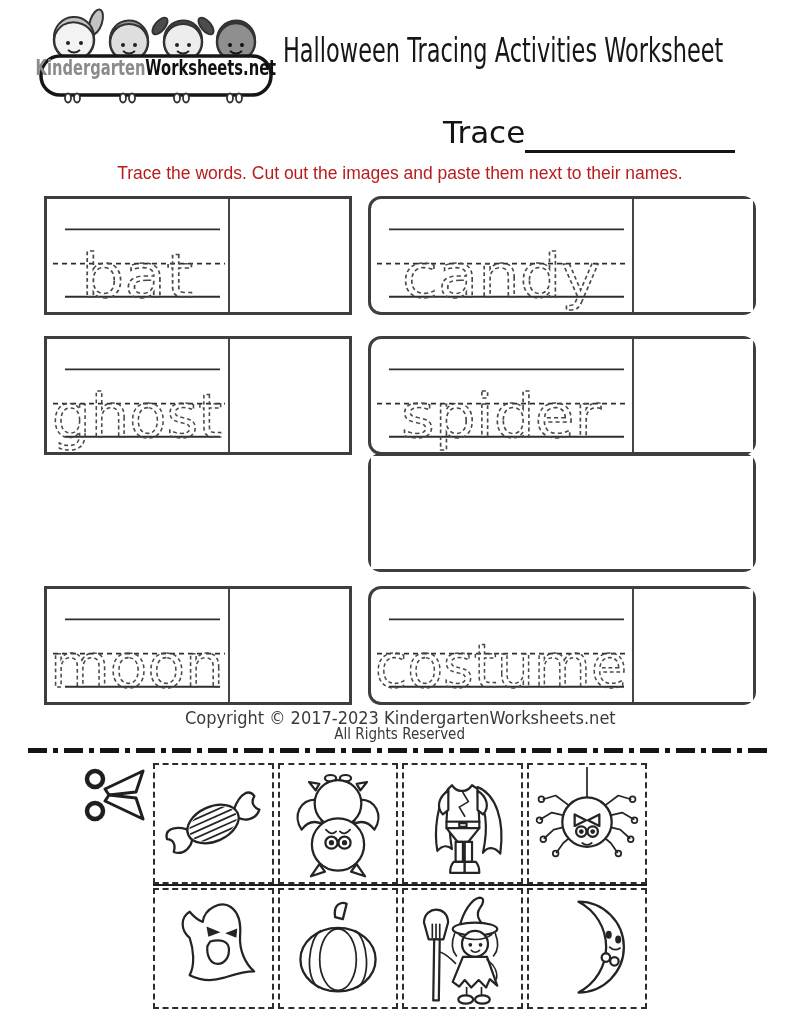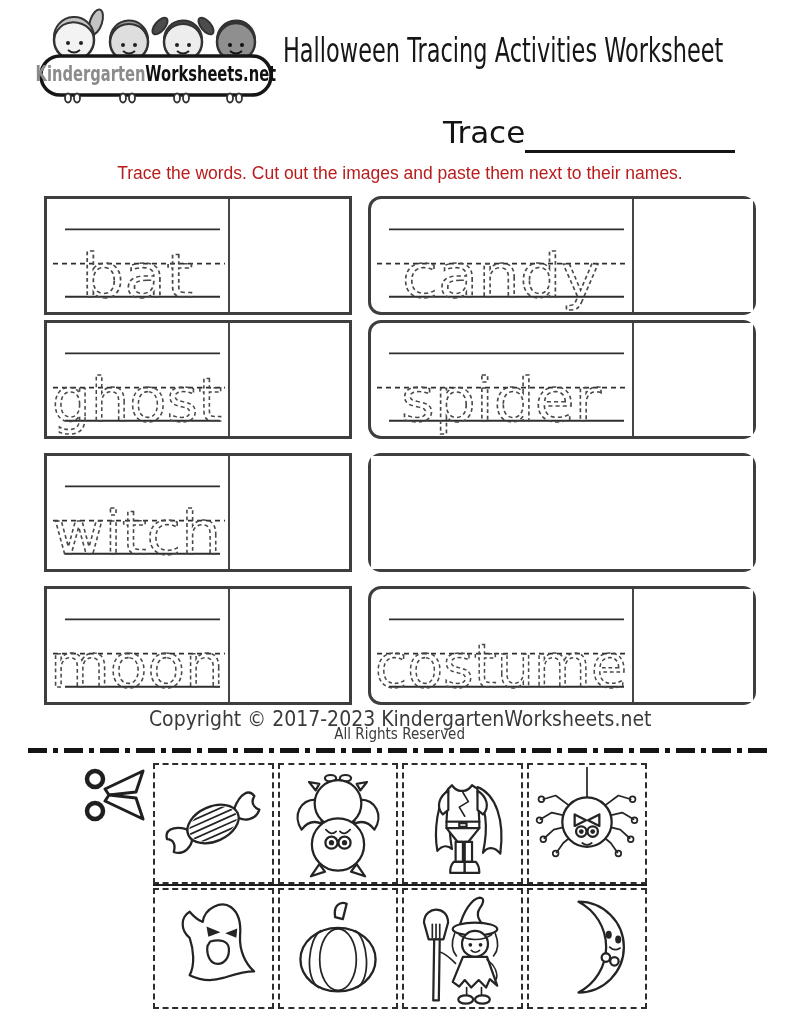--- a/index.html
+++ b/index.html
@@ -2,21 +2,21 @@
 <html><head>
 <meta charset="utf-8">
 <style>
   html,body{margin:0;padding:0;background:#fff;}
   .page{position:relative;width:800px;height:1035px;background:#fff;overflow:hidden;
         font-family:"Liberation Sans", sans-serif;color:#1a1a1a;}
 
   
   .logo-wrap{position:absolute;left:38px;top:4px;width:236px;height:100px;}
   .logo-text{position:absolute;left:40px;top:56px;width:232px;height:36px;
-             display:flex;align-items:center;justify-content:center;white-space:nowrap;}
+             display:flex;align-items:flex-start;justify-content:center;white-space:nowrap;}
   .logo-text .inner{display:inline-block;transform:scaleX(.70);transform-origin:center;
              font-family:"DejaVu Sans", sans-serif;font-weight:bold;font-size:21px;letter-spacing:0;}
   .brand-reg{color:#8b8b8b;}
   .brand-bold{color:#101010;}
   .site-url{position:absolute;left:36px;top:101px;width:240px;text-align:center;white-space:nowrap;}
   .site-url .inner{display:inline-block;transform:scaleX(.88);transform-origin:center;
              font-size:16.5px;color:#8f8f8f;}
 
   
   .sheet-title{position:absolute;left:283px;top:30px;white-space:nowrap;
@@ -27,36 +27,36 @@
   .name-line{display:inline-block;width:210px;border-bottom:3px solid #141414;}
 
   .instruction{position:absolute;left:0;top:163px;width:800px;text-align:center;
              font-size:17.5px;color:#b91c1c;}
 
   
   .trace-box{position:absolute;border:3px solid #3e3e3e;background:#fff;display:flex;}
   .col-l{left:44px;width:302px;}
   .col-r{left:368px;width:382px;border-radius:13px;}
   .row-1{top:196px;height:113px;}
-  .row-2{top:320px;height:113px;}
+  .row-2{top:336px;height:113px;}
   .row-3{top:453px;height:113px;}
   .row-4{top:586px;height:113px;}
   .word-area{position:relative;border-right:2px solid #464646;text-align:right;}
   .col-l .word-area{width:181px;}
   .col-r .word-area{width:261px;}
   .paste-area{flex:1;background:#fff;}
   .word-area svg{display:block;width:100%;height:100%;}
   .guide{stroke:#2e2e2e;stroke-width:2;}
   .guide.mid{stroke-dasharray:5,4;stroke-width:1.8;}
   .trace-word{font-family:"DejaVu Sans", sans-serif;font-size:63px;
               fill:none;stroke:#4a4a4a;stroke-width:1.6;stroke-dasharray:4,3;}
 
   
   .copyright, .rights{position:absolute;left:0;width:800px;text-align:center;color:#3a3a3a;white-space:nowrap;}
-  .copyright{top:707px;font-size:21px;}
+  .copyright{top:707px;font-size:18px;}
   .rights{top:725px;font-size:15px;}
   .copyright .inner,.rights .inner{display:inline-block;transform:scaleX(.9);transform-origin:center;
               font-family:"DejaVu Sans", sans-serif;}
 
   
   .cut-line{position:absolute;left:28px;top:748px;width:744px;height:5px;
      background:repeating-linear-gradient(90deg,#141414 0 19px,transparent 19px 25px,#141414 25px 30px,transparent 30px 36px);}
   .scissors{position:absolute;left:84px;top:766px;width:66px;height:58px;}
 
   .cutout-grid{position:absolute;left:153px;top:763px;width:494px;height:246px;
@@ -176,31 +176,20 @@
       <svg viewBox="0 0 261 119" preserveAspectRatio="none">
         <line class="guide" x1="18" y1="32" x2="253" y2="32"></line>
         <line class="guide mid" x1="6" y1="68" x2="258" y2="68"></line>
         <line class="guide" x1="18" y1="103" x2="253" y2="103"></line>
         <text class="trace-word" x="130" y="103" text-anchor="middle" textLength="200" lengthAdjust="spacingAndGlyphs">spider</text>
       </svg>
     </div>
     <div class="paste-area"></div>
   </div>
 
-  <div class="trace-box col-l row-3">
-    <div class="word-area">
-      <svg viewBox="0 0 181 119" preserveAspectRatio="none">
-        <line class="guide" x1="18" y1="32" x2="173" y2="32"></line>
-        <line class="guide mid" x1="6" y1="68" x2="178" y2="68"></line>
-        <line class="guide" x1="18" y1="103" x2="173" y2="103"></line>
-        <text class="trace-word" x="90" y="103" text-anchor="middle" textLength="168" lengthAdjust="spacingAndGlyphs">witch</text>
-      </svg>
-    </div>
-    <div class="paste-area"></div>
-  </div>
 
   <div class="trace-box col-r row-3">
     <div class="paste-area"></div>
   </div>
 
   <div class="trace-box col-l row-4">
     <div class="word-area">
       <svg viewBox="0 0 181 119" preserveAspectRatio="none">
         <line class="guide" x1="18" y1="32" x2="173" y2="32"></line>
         <line class="guide mid" x1="6" y1="68" x2="178" y2="68"></line>

